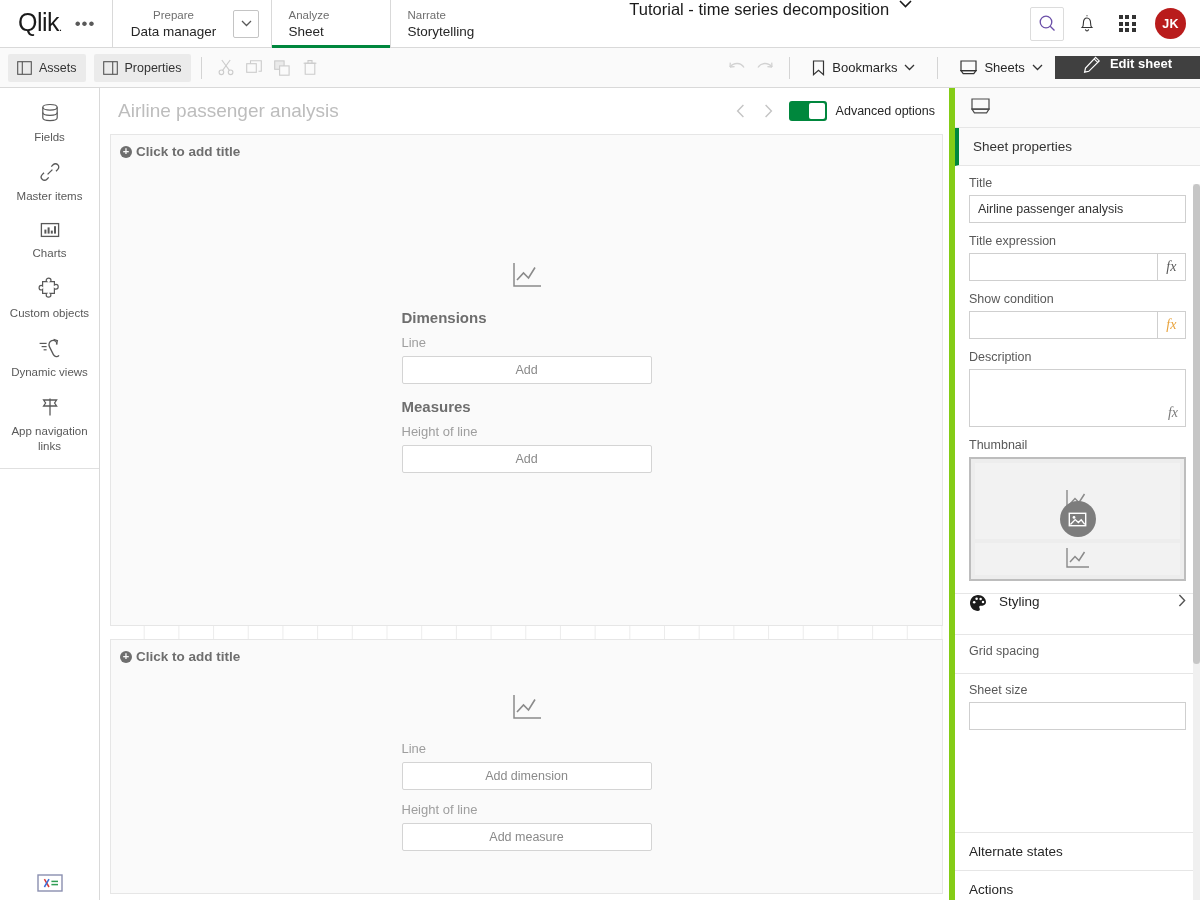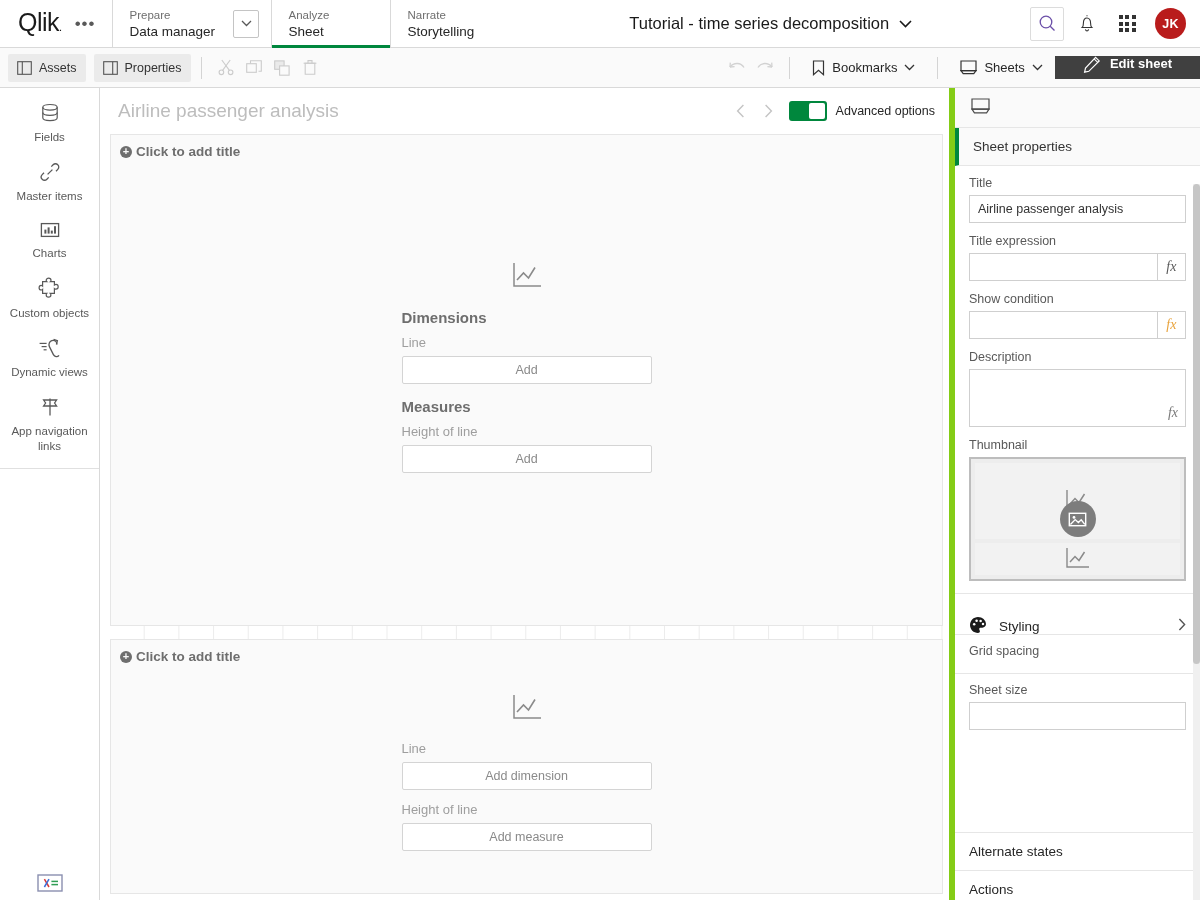--- a/index.html
+++ b/index.html
@@ -27,30 +27,30 @@
   .nav-sec {
     display: flex; flex-direction: column; justify-content: center;
     border-left: 1px solid #d9d9d9; padding: 0 16px; position: relative;
     min-width: 120px; cursor: pointer;
   }
   .nav-sec .kicker { font-size: 11.5px; color: #6e6e6e; line-height: 14px; }
   .nav-sec .main { font-size: 13.5px; color: #262626; line-height: 17px; margin-top:1px;}
   .nav-sec.active::after {
     content:''; position:absolute; left:0; right:0; bottom:-1px; height:3px; background:#00873d;
   }
-  .nav-prepare { display:flex; align-items:center; border-left:1px solid #d9d9d9; }
+  .nav-prepare { display:flex; align-items:center; border-left:1px solid #d9d9d9;text-align:center; }
   .nav-prepare .nav-sec { border-left: none; }
   .chev-box {
     width: 26px; height: 28px; border:1px solid #c4c4c4; border-radius:2px;
     display:flex; align-items:center; justify-content:center; margin-right: 12px; cursor:pointer;
     background:#fff;
   }
   .nav-analyze { border-right: 1px solid #d9d9d9; }
 
-  .topbar-center { flex: 1; display:flex; align-items:center; justify-content:center; gap: 10px; cursor:pointer;}
+  .topbar-center { flex: 1; display:flex; justify-content:center; gap: 10px; cursor:pointer;}
   .app-title { font-size: 16.5px; color:#1a1a1a; }
   .topbar-right { display:flex; align-items:center; gap: 6px; padding-right: 14px; }
   .icon-btn {
     width: 34px; height:34px; display:flex; align-items:center; justify-content:center;
     cursor:pointer; border-radius:2px;
   }
   .icon-btn.boxed { border:1px solid #dcdcdc; background:#fff; }
   .avatar {
     width: 31px; height:31px; border-radius:50%; background:#b91c1c; color:#fff;
     display:flex; align-items:center; justify-content:center; font-size:12.5px; font-weight:bold;
@@ -190,21 +190,21 @@
   .thumb .tgrid-1 { position:absolute; top:4px; left:4px; right:4px; height:76px; background:#f2f2f2;
                     display:flex; align-items:center; justify-content:center; }
   .thumb .tgrid-2 { position:absolute; top:84px; left:4px; right:4px; bottom:4px; background:#f2f2f2;
                     display:flex; align-items:center; justify-content:center; }
   .thumb-overlay {
     position:absolute; left:50%; top:50%; transform:translate(-50%,-50%);
     width:36px; height:36px; border-radius:50%; background:#7d7d7d;
     display:flex; align-items:center; justify-content:center;
   }
   .rp-row-link {
-    height:42px; display:flex; align-items:flex-end; gap:12px; padding: 0 14px;
+    height:42px; display:flex; align-items:flex-start; gap:12px; padding: 0 14px;
     border-top:1px solid #e6e6e6; border-bottom:1px solid #e6e6e6; cursor:pointer;
     font-size:13.5px; color:#262626; margin-top:12px;
   }
   .rp-row-link .chev { margin-left:auto; color:#6e6e6e; font-size:14px;}
   .rp-select {
     width:100%; height:28px; border:1px solid #cfcfcf; background:#fff;
     display:flex; align-items:center; padding: 0 8px; font-size:12.5px; color:#333; cursor:pointer;
   }
   .rp-select .caret { margin-left:auto; color:#595959; font-size:9px; }
   .rp-accordion {

